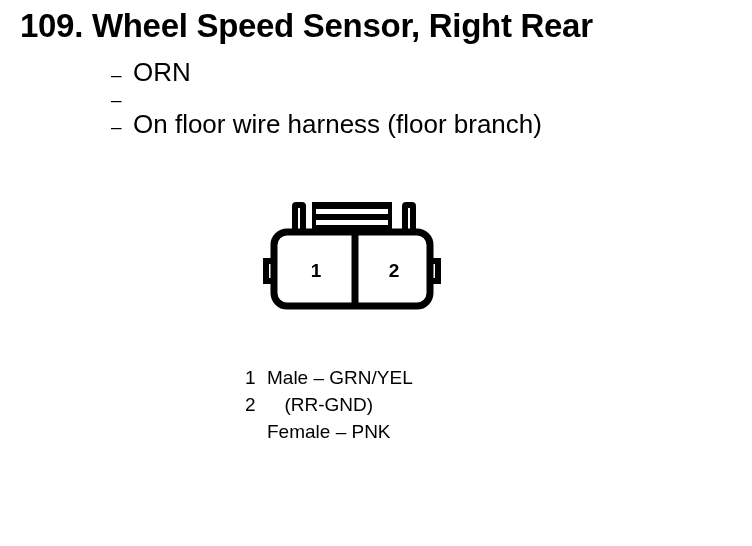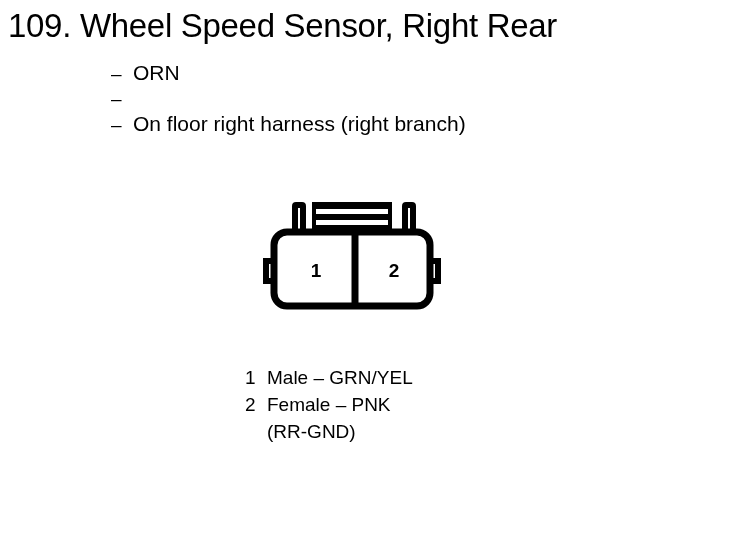--- a/index.html
+++ b/index.html
@@ -13,24 +13,24 @@
     position: relative;
     overflow: hidden;
     font-family: "Liberation Sans", sans-serif;
     color: #000000;
     -webkit-font-smoothing: none;
   }
 
   
   .page-title {
     position: absolute;
-    left: 8px;
+    left: 20px;
     top: 8px;
     font-size: 33px;
-    font-weight: normal;
+    font-weight: bold;
     letter-spacing: -0.3px;
     white-space: nowrap;
     line-height: 1.12;
   }
 
   
   .descriptor-list {
     position: absolute;
     left: 111px;
     top: 60px;
@@ -42,21 +42,21 @@
     font-size: 19px;
     line-height: 25px;
     white-space: nowrap;
   }
   .descriptor-dash {
     width: 22px;
     flex: 0 0 22px;
     font-size: 19px;
   }
   .descriptor-text {
-    font-size: 21px;
+    font-size: 26px;
     text-align: center;
   }
 
   
   .connector-figure {
     position: absolute;
     left: 255px;
     top: 196px;
     width: 200px;
     height: 120px;
@@ -90,41 +90,42 @@
     text-align: left;
   }
   .legend-lines {
     display: flex;
     flex-direction: column;
   }
   .legend-line {
     font-size: 19px;
     line-height: 27px;
     white-space: nowrap;
+    text-align: center;
   }
 </style>
 </head>
 <body>
 
 <div class="page-title">109. Wheel Speed Sensor, Right Rear</div>
 
 <div class="descriptor-list">
 
   <div class="descriptor-item">
     <span class="descriptor-dash">–</span>
     <span class="descriptor-text">ORN</span>
   </div>
 
   <div class="descriptor-item">
     <span class="descriptor-dash">–</span>
   </div>
 
   <div class="descriptor-item">
     <span class="descriptor-dash">–</span>
-    <span class="descriptor-text">On floor right harness (right branch)</span>
+    <span class="descriptor-text">On floor wire harness (floor branch)</span>
   </div>
 
 </div>
 
 <div class="connector-figure">
   <svg width="200" height="120" viewBox="0 0 200 120" xmlns="http://www.w3.org/2000/svg">
 
     <path d="M 37 10 q 0 -4 4 -4 h 6 q 4 0 4 4 v 28 h -6 v -26 h -2 v 26 h -6 z" fill="#000000"></path>
 
     <path d="M 147 10 q 0 -4 4 -4 h 6 q 4 0 4 4 v 28 h -6 v -26 h -2 v 26 h -6 z" fill="#000000"></path>
@@ -154,18 +155,18 @@
   <div class="legend-entry">
     <span class="legend-pin-number">1</span>
     <span class="legend-lines">
       <span class="legend-line">Male – GRN/YEL</span>
     </span>
   </div>
 
   <div class="legend-entry">
     <span class="legend-pin-number">2</span>
     <span class="legend-lines">
+      <span class="legend-line">(RR-GND)</span>
       <span class="legend-line">Female – PNK</span>
-      <span class="legend-line">(RR-GND)</span>
     </span>
   </div>
 
 </div>
 
 </body></html>

